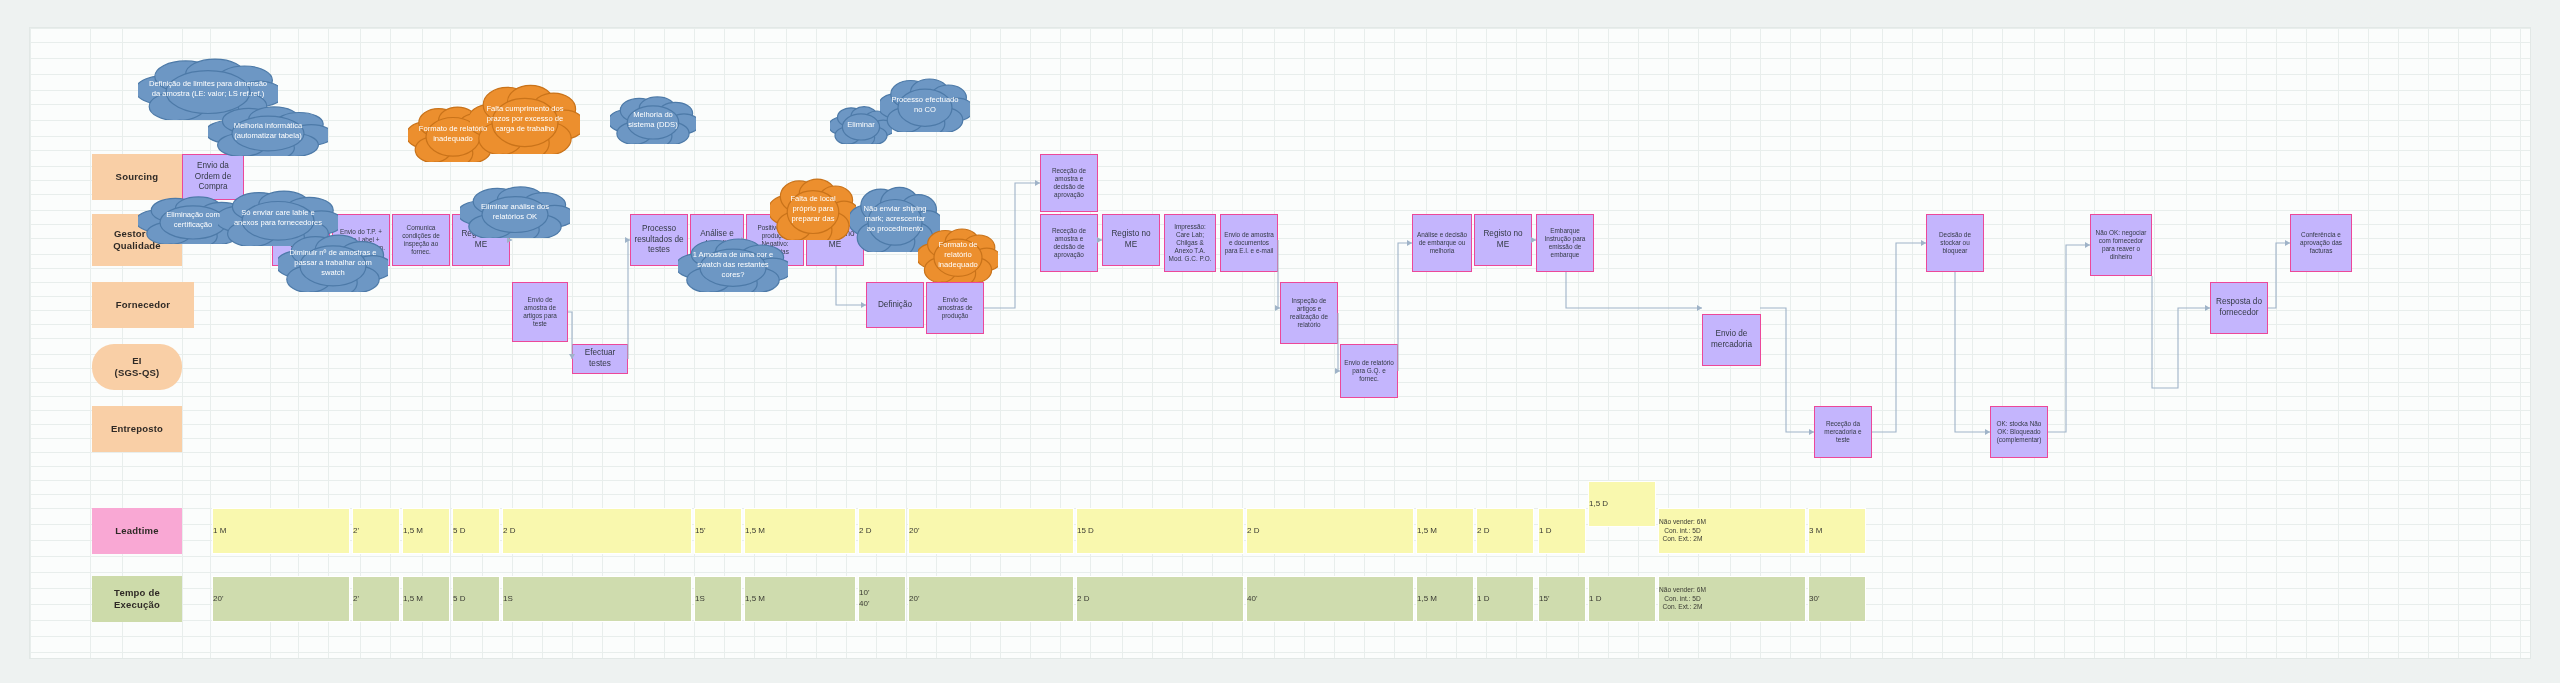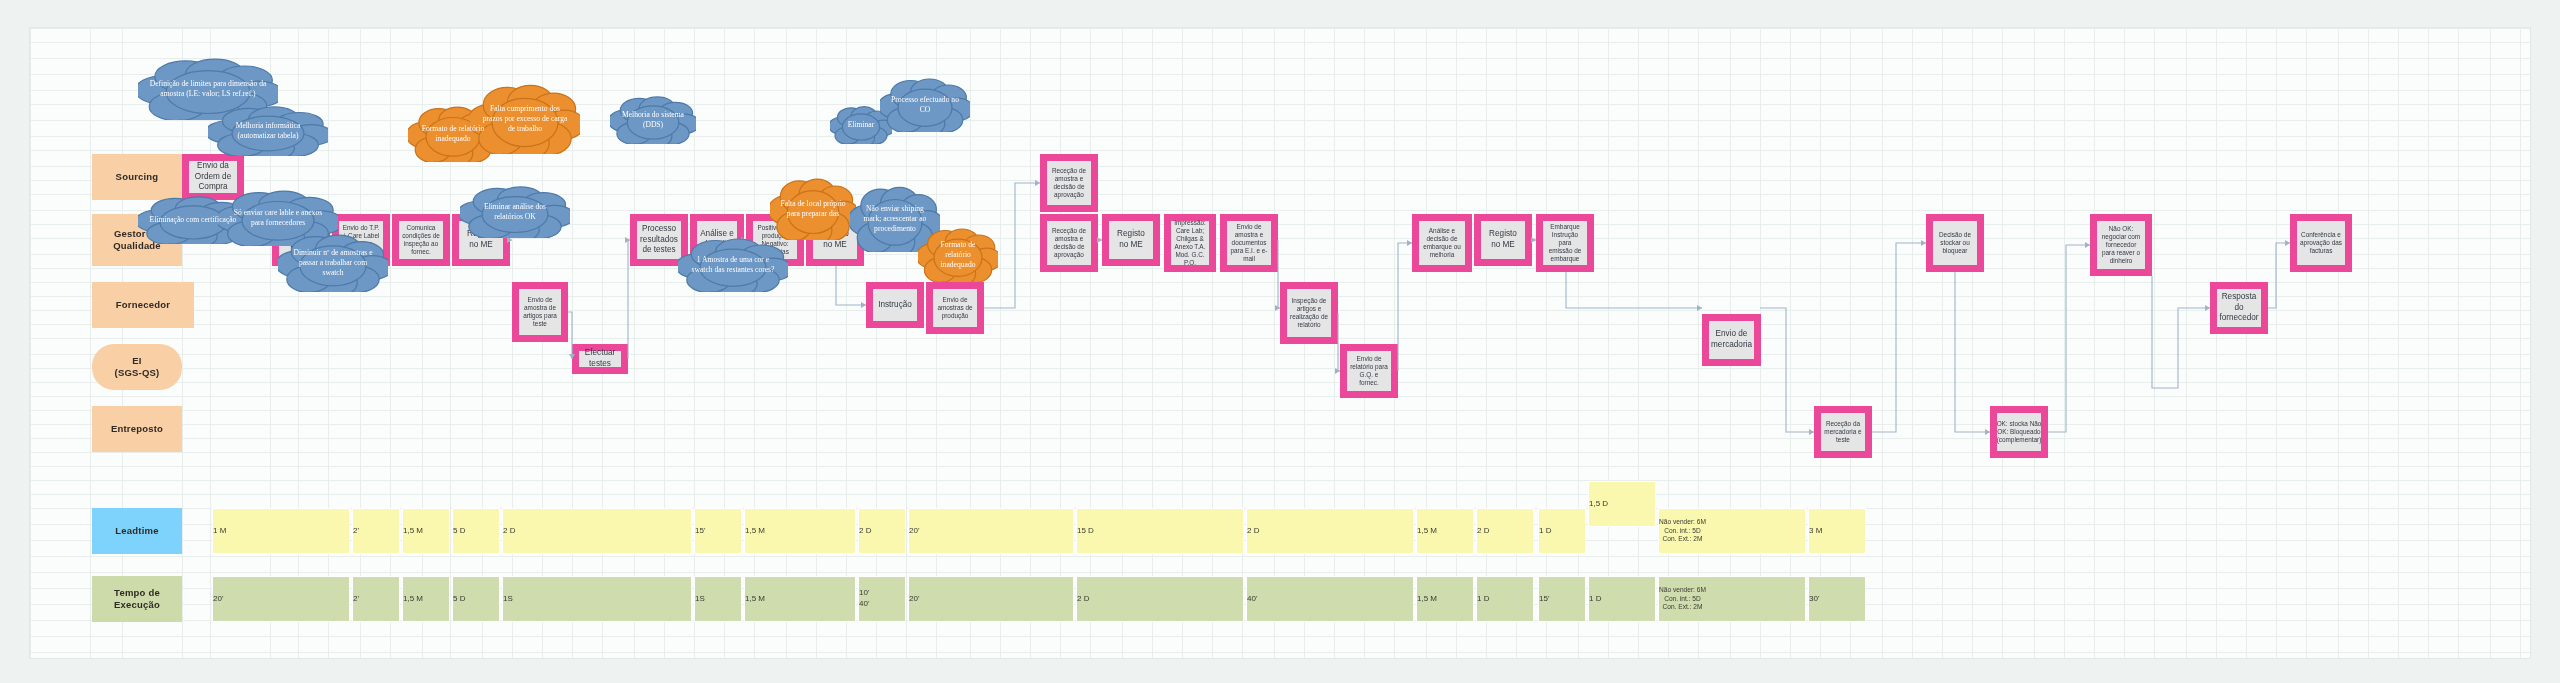--- a/index.html
+++ b/index.html
@@ -15,48 +15,48 @@
   }
   .gridv{position:absolute;top:0;bottom:0;width:1px;background:#e8eeec;}
   .gridh{position:absolute;left:0;right:0;height:1px;background:#e8eeec;}
 
   
   .lane{
     position:absolute;background:#f9cfa6;color:#2f2a26;
     display:flex;align-items:center;justify-content:center;text-align:center;
     font-size:9.5px;font-weight:bold;line-height:1.25;letter-spacing:.2px;
   }
-  .lane.yellow{background:#7dd3fc;}
+  .lane.yellow{background:#f9a8d4;}
   .lane.green{background:#cddbaa;}
 
   
   .box{
-    position:absolute;background:#e5e5e5;color:#333a45;
+    position:absolute;background:#c4b5fd;color:#333a45;
     display:flex;align-items:center;justify-content:center;text-align:center;
     font-size:8.2px;line-height:1.3;padding:2px 3px;box-sizing:border-box;
-    border:7px solid #ec4899;
+    border:1px solid #ec4899;
   }
   .box.tiny{font-size:6.4px;line-height:1.25;}
 
   
   .cell{
     position:absolute;display:flex;align-items:center;
     text-align:center;font-size:8px;line-height:1.35;color:#3a3a33;
     box-sizing:border-box;border:1px solid #ffffff;
   }
   .cell.lead{background:#f9f8ae;}
   .cell.exec{background:#cfdcae;}
 
   
   .cloud{
     position:absolute;display:flex;align-items:center;justify-content:center;
     text-align:center;color:#ffffff;font-size:7.6px;line-height:1.3;
     padding:6px 10px;box-sizing:border-box;
   }
-  .cloud .txt{position:relative;z-index:3;font-family:Liberation Serif, serif;}
+  .cloud .txt{position:relative;z-index:3;}
   .cloud svg{position:absolute;left:0;top:0;width:100%;height:100%;z-index:1;}
   .cloud.blue .lob{fill:#6d97c4;stroke:#4d7aa8;stroke-width:1.2;}
   .cloud.orange .lob{fill:#ec8f2e;stroke:#c9731a;stroke-width:1.2;}
 </style>
 </head>
 <body>
 
 <div id="canvas">
   <div id="sheet">
 
@@ -237,21 +237,21 @@
         <div class="box" style="left: 660px; top: 186px; width: 54px; height: 52px;">
           <span>Análise e decisão</span>
         </div>
         <div class="box tiny" style="left: 716px; top: 186px; width: 58px; height: 52px;">
           <span>Positivo: OK produção Negativo: Melhorias</span>
         </div>
         <div class="box" style="left: 776px; top: 186px; width: 58px; height: 52px;">
           <span>Registo no ME</span>
         </div>
         <div class="box" style="left: 836px; top: 254px; width: 58px; height: 46px;">
-          <span>Instrução</span>
+          <span>Definição</span>
         </div>
         <div class="box tiny" style="left: 896px; top: 254px; width: 58px; height: 52px;">
           <span>Envio de amostras de produção</span>
         </div>
         <div class="box tiny" style="left: 1010px; top: 126px; width: 58px; height: 58px;">
           <span>Receção de amostra e decisão de aprovação</span>
         </div>
         <div class="box tiny" style="left: 1010px; top: 186px; width: 58px; height: 58px;">
           <span>Receção de amostra e decisão de aprovação</span>
         </div>

